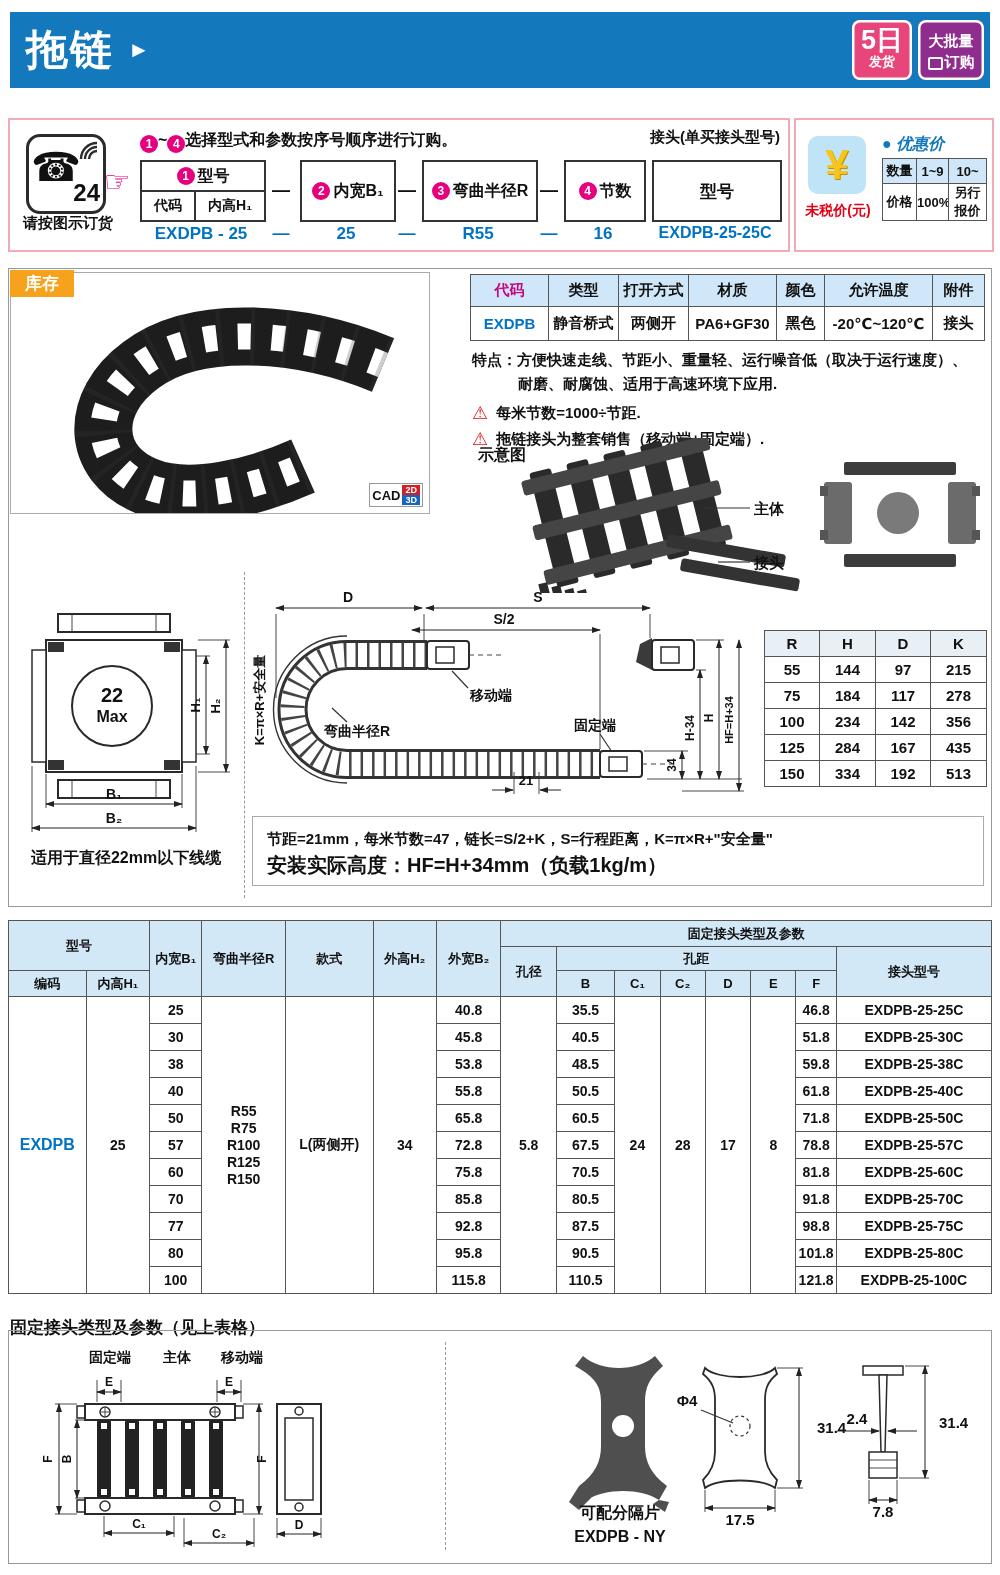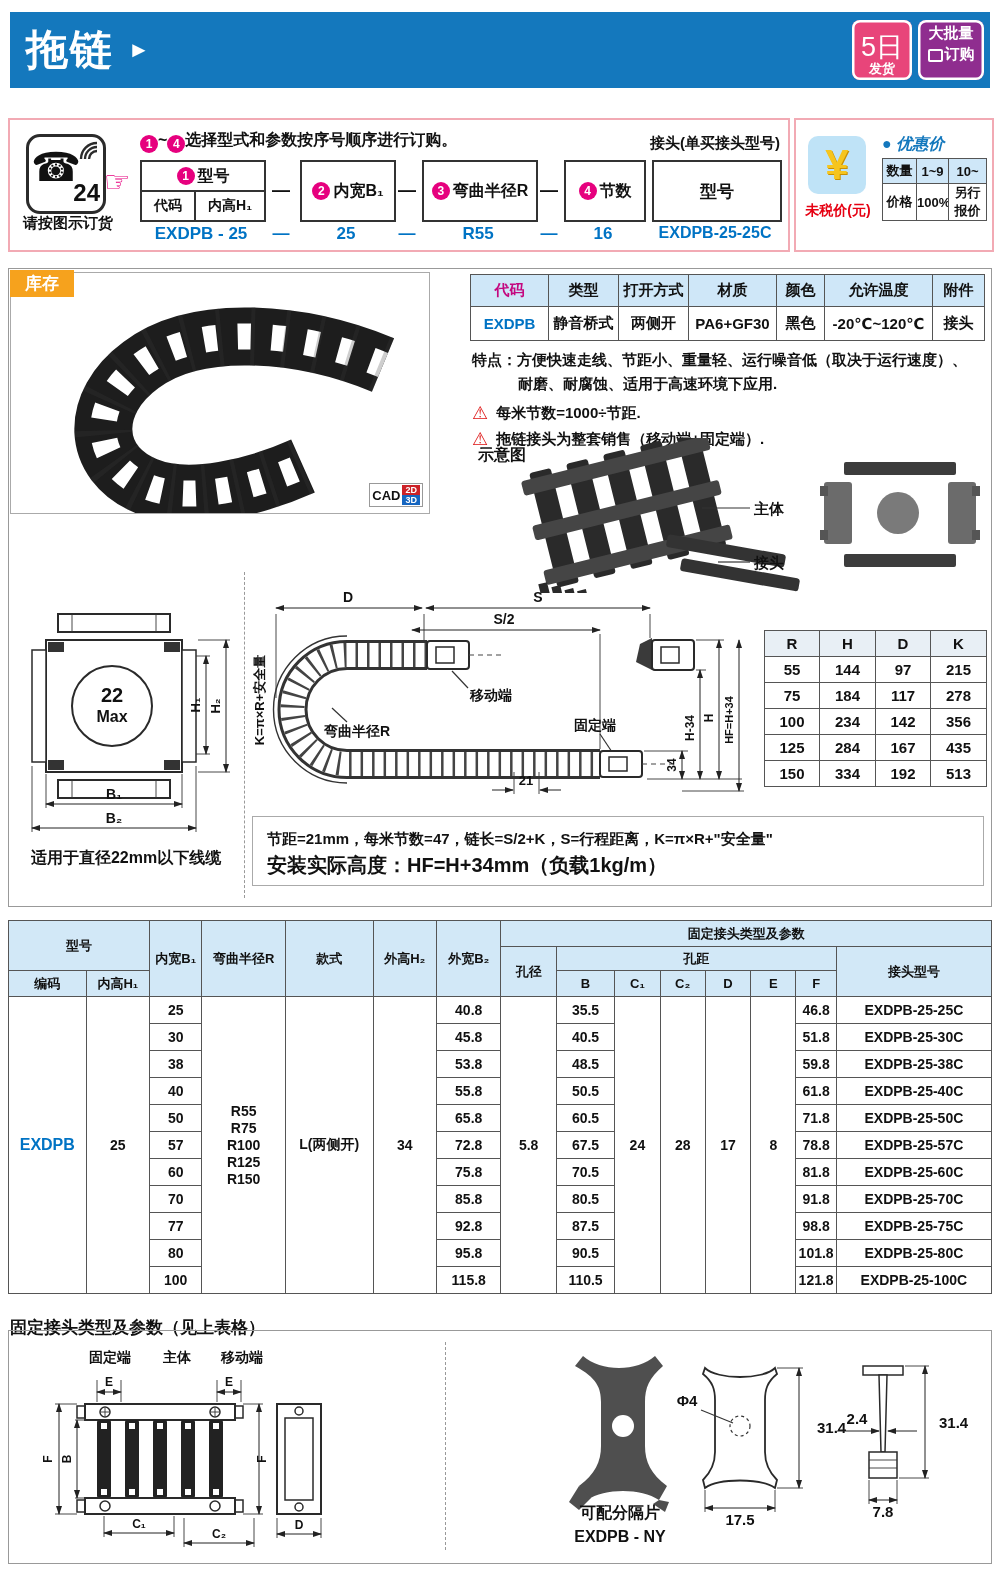--- a/index.html
+++ b/index.html
@@ -7,24 +7,24 @@
         font-family:"Liberation Sans","DejaVu Sans",sans-serif;color:#111}
   .abs{position:absolute}
   .b{font-weight:bold}
   
   .hdr{background:#1478bd;display:flex;align-items:center}
   .hdr .cat{color:#fff;font-size:42px;font-weight:bold;margin-left:16px;letter-spacing:2px}
   .hdr .arr{color:#fff;font-size:22px;margin:0 10px 0 14px}
   .hdr .ttl{color:#fff;font-size:30px;font-weight:bold}
   .badge{border-radius:8px;color:#fff;text-align:center;box-shadow:inset 0 0 0 2.5px #fff;position:absolute}
   .ship{background:#e8457a;width:60px;height:60px;right:78px;top:8px}
-  .ship .n{font-size:27px;font-weight:normal;line-height:34px;display:block;margin-top:10px}
+  .ship .n{font-size:27px;font-weight:bold;line-height:34px;display:block;margin-top:3px}
   .ship .s{font-size:13px;font-weight:bold;display:block;margin-top:-4px}
   .bulk{background:#8f2d8f;width:66px;height:60px;right:6px;top:8px}
-  .bulk .l{font-size:15px;font-weight:bold;display:block;margin-top:4px}
+  .bulk .l{font-size:15px;font-weight:bold;display:block;margin-top:12px}
   .carticon{display:inline-block;width:11px;height:9px;border:2px solid #fff;border-radius:2px;vertical-align:middle;margin-right:2px}
   
   .obox{border:2px solid #f2aab4;background:#fff}
   .nc{display:inline-flex;width:18px;height:18px;border-radius:50%;background:#e6007e;color:#fff;
       font-size:12px;font-weight:bold;align-items:center;justify-content:center;vertical-align:-3px}
   .stepbox{border:2px solid #333;text-align:center}
   .bluev{color:#0073c4;font-weight:bold;font-size:17px;text-align:center}
   .dashsep{font-weight:bold;font-size:18px;text-align:center}
   
   table{border-collapse:collapse;table-layout:fixed}
@@ -135,21 +135,21 @@
     </div>
 
     <div class="abs bluev" style="left:130px;top:104px;width:122px">EXDPB - 25</div>
     <div class="abs bluev" style="left:256px;top:104px;width:30px">—</div>
     <div class="abs bluev" style="left:290px;top:104px;width:92px">25</div>
     <div class="abs bluev" style="left:384px;top:104px;width:26px">—</div>
     <div class="abs bluev" style="left:412px;top:104px;width:112px">R55</div>
     <div class="abs bluev" style="left:526px;top:104px;width:26px">—</div>
     <div class="abs bluev" style="left:554px;top:104px;width:78px">16</div>
 
-    <div class="abs b" style="left:632px;top:14px;width:146px;text-align:center;font-size:15px">接头(单买接头型号)</div>
+    <div class="abs b" style="left:632px;top:8px;width:146px;text-align:center;font-size:15px">接头(单买接头型号)</div>
     <div class="abs stepbox" style="left:642px;top:40px;width:126px;height:58px;display:flex;align-items:center;justify-content:center;font-size:17px;font-weight:bold">型号</div>
     <div class="abs bluev" style="left:632px;top:104px;width:146px;font-size:16px">EXDPB-25-25C</div>
   </div>
 
   
   <div class="abs obox" style="left:794px;top:118px;width:196px;height:130px">
     <div class="abs" style="left:12px;top:16px;width:58px;height:58px;background:#bfe3f7;border-radius:10px;display:flex;align-items:center;justify-content:center">
       <span style="font-size:42px;font-weight:bold;color:#f6c51e;text-shadow:1px 1px 0 #c98f00">¥</span>
     </div>
     <div class="abs b red" style="left:2px;top:82px;width:80px;text-align:center;font-size:14px">未税价(元)</div>

